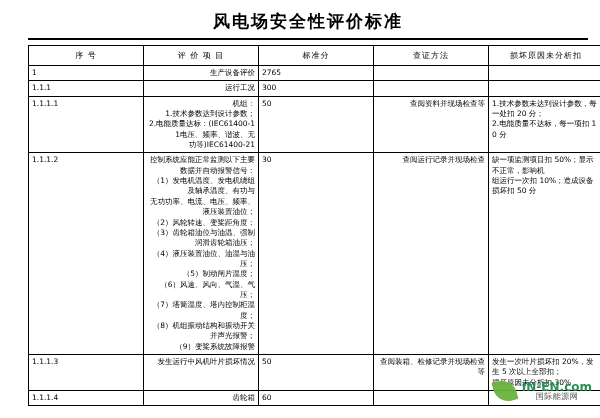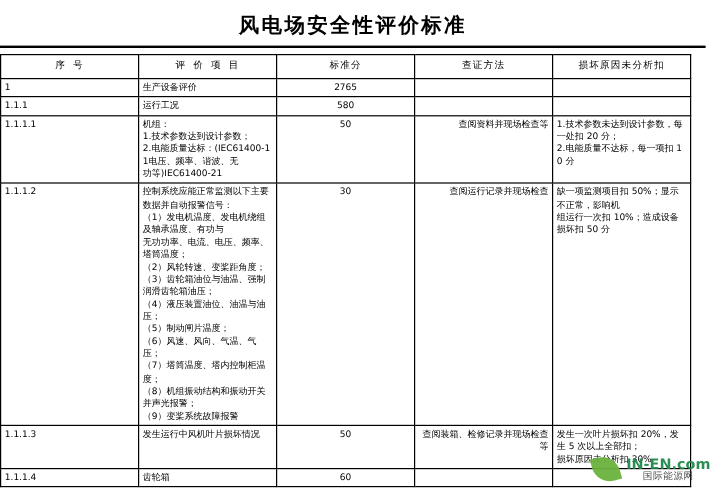--- a/index.html
+++ b/index.html
@@ -13,21 +13,21 @@
     font-family: "DejaVu Sans", "Liberation Sans", sans-serif;
     color: #000;
     position: relative;
     overflow: hidden;
   }
   .page {
     width: 600px;
     height: 418px;
     position: relative;
     box-sizing: border-box;
-    padding: 8px 12px 0 0;
+    padding: 8px 12px 0 28px;
   }
   .doc-title {
     text-align: center;
     font-size: 17px;
     font-weight: bold;
     letter-spacing: 2px;
     padding: 2px 0 5px 0;
     border-bottom: 2px solid #000;
     margin: 0 0 0 0;
     width: 100%;
@@ -47,25 +47,24 @@
     vertical-align: top;
     word-break: break-all;
   }
   table.main thead th {
     text-align: center;
     vertical-align: middle;
     font-weight: normal;
     font-size: 8px;
     padding: 4px 2px;
     letter-spacing: 1px;
-    font-family: Liberation Mono, monospace;
   }
   td.c-no { width: 42px; text-align: left; }
-  td.c-item { width: 166px; text-align: left; }
-  td.c-score { width: 42px; text-align: center; vertical-align: middle; }
+  td.c-item { width: 166px; text-align: right; }
+  td.c-score { width: 42px; vertical-align: middle; }
   td.c-method { width: 122px; text-align: right; }
   td.c-rule { width: 200px; text-align: left; }
   .indent1 { padding-left: 10px; }
   .indent2 { padding-left: 18px; }
   .lines p { margin: 0; padding: 0; }
 
   .footer {
     position: absolute;
     bottom: 4px;
     left: 0;
@@ -130,21 +129,21 @@
       <tr>
         <td class="c-no">1</td>
         <td class="c-item indent1">生产设备评价</td>
         <td class="c-score">2765</td>
         <td class="c-method"></td>
         <td class="c-rule"></td>
       </tr>
       <tr>
         <td class="c-no">1.1.1</td>
         <td class="c-item indent2">运行工况</td>
-        <td class="c-score">580</td>
+        <td class="c-score">300</td>
         <td class="c-method"></td>
         <td class="c-rule"></td>
       </tr>
 
       <tr>
         <td class="c-no">1.1.1.1</td>
         <td class="c-item lines">
           <p>机组：</p>
           <p>1.技术参数达到设计参数；</p>
           <p>2.电能质量达标：(IEC61400-11电压、频率、谐波、无</p>
@@ -156,21 +155,21 @@
           <p>1.技术参数未达到设计参数，每一处扣 20 分；</p>
           <p>2.电能质量不达标，每一项扣 10 分</p>
         </td>
       </tr>
 
       <tr>
         <td class="c-no">1.1.1.2</td>
         <td class="c-item lines">
           <p>控制系统应能正常监测以下主要数据并自动报警信号：</p>
           <p>（1）发电机温度、发电机绕组及轴承温度、有功与</p>
-          <p>无功功率、电流、电压、频率、塔筒温度；</p>
+          <p>无功功率、电流、电压、频率、液压装置油位；</p>
           <p>（2）风轮转速、变桨距角度；</p>
           <p>（3）齿轮箱油位与油温、强制润滑齿轮箱油压；</p>
           <p>（4）液压装置油位、油温与油压；</p>
           <p>（5）制动闸片温度；</p>
           <p>（6）风速、风向、气温、气压；</p>
           <p>（7）塔筒温度、塔内控制柜温度；</p>
           <p>（8）机组振动结构和振动开关并声光报警；</p>
           <p>（9）变桨系统故障报警</p>
         </td>
         <td class="c-score">30</td>

